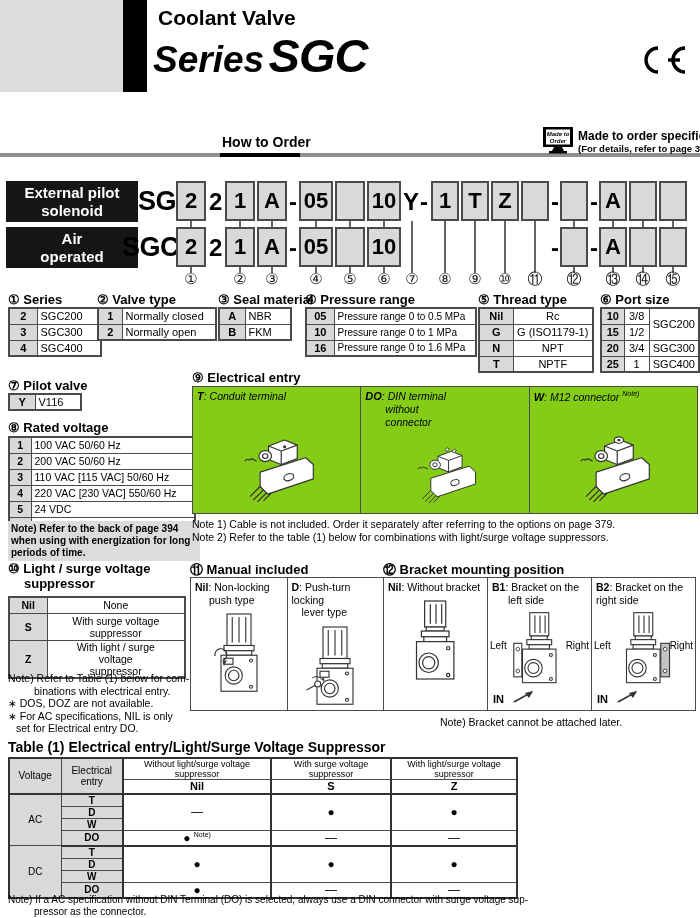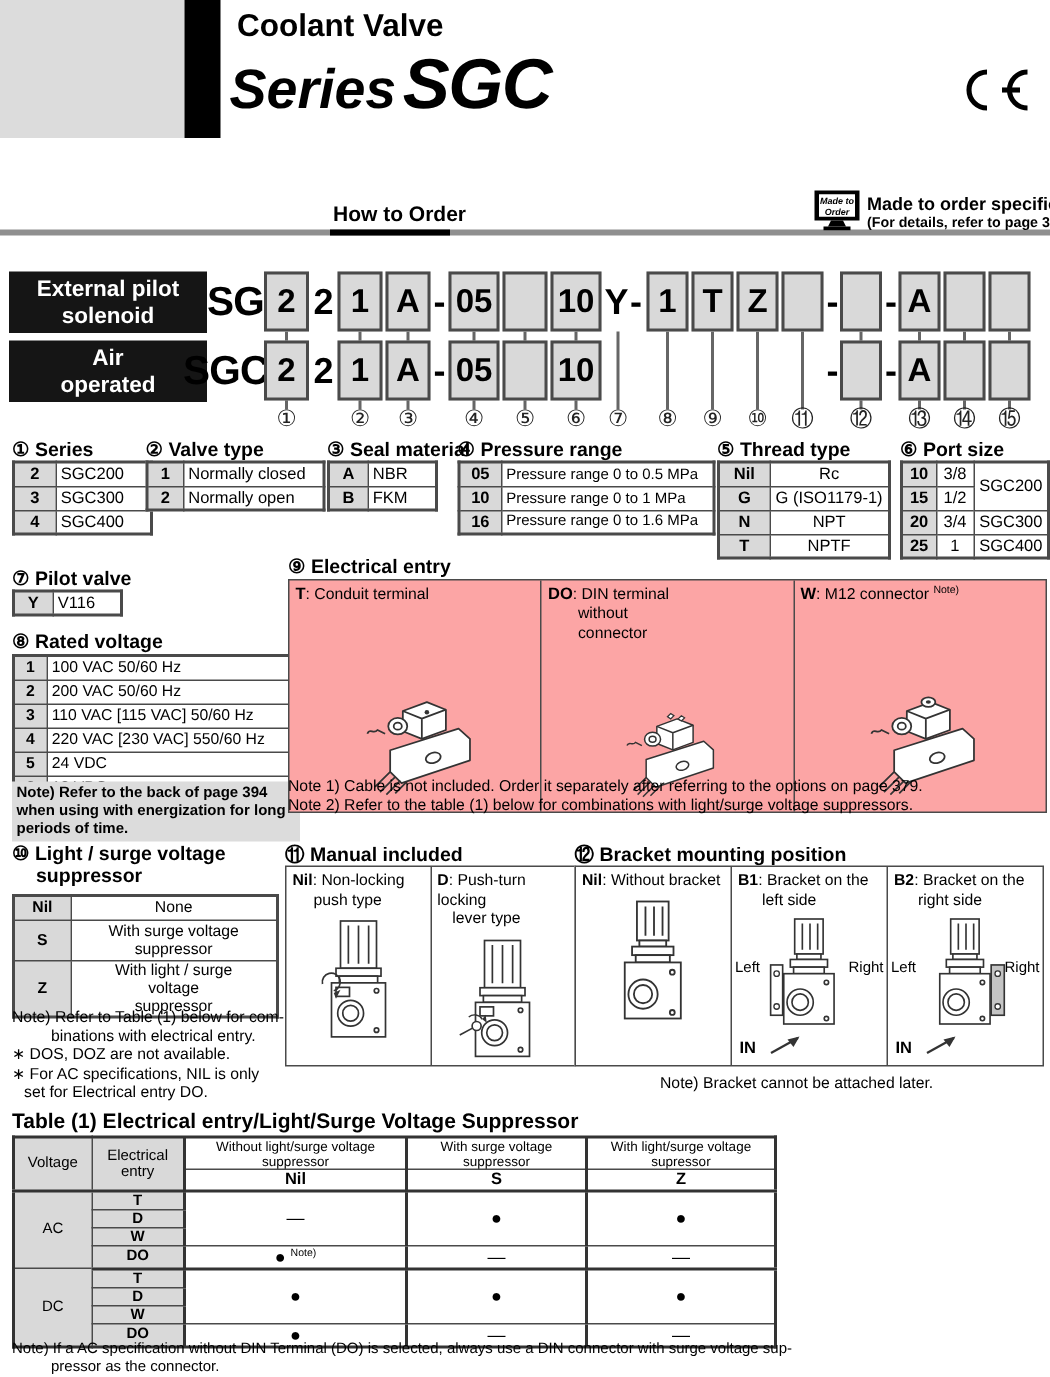--- a/index.html
+++ b/index.html
@@ -38,21 +38,21 @@
   .st { position:absolute; font-weight:bold; font-size:13px; white-space:nowrap; }
   table.ct { position:absolute; border-collapse:collapse; font-size:11px; border:2px solid #4a4a4a; background:#fff; }
   table.ct td { border:1px solid #4a4a4a; padding:0 3px; height:16px; vertical-align:middle; }
   td.k { background:#d9d9d9; font-weight:bold; text-align:center; }
   td.v { background:#fff; text-align:left; }
   td.vc { background:#fff; text-align:center; }
 
   .gray-note { position:absolute; background:#dcdcdc; font-weight:bold; font-size:10px; line-height:1.2; padding:2px 3px; }
 
   
-  .ee { left:192px; top:386px; width:506px; height:156px; border:1.5px solid #4a4a4a; display:flex; background:#fca5a5; }
+  .ee { left:192px; top:386px; width:506px; height:128px; border:1.5px solid #4a4a4a; display:flex; background:#84cc16;font-style:italic; }
   .ee-cell { flex:1; border-right:1.5px solid #4a4a4a; position:relative; padding:3px 4px; font-size:10.5px; line-height:1.2; }
   .ee-cell:last-child { border-right:none; }
   .ee-head b { font-size:11px; }
   .ee-sub { margin-left:12px; }
   .ee-art { position:absolute; bottom:2px; left:50%; transform:translateX(-50%); }
 
   .note-line { position:absolute; font-size:10.5px; white-space:nowrap; }
 
   
   .grid { position:absolute; border:1.5px solid #4a4a4a; display:flex; background:#fff; }
@@ -492,21 +492,21 @@
       <span class="side-label" style="left:2px">Left</span>
       <span class="side-label" style="right:2px">Right</span>
       <span class="in-label">IN</span>
       <svg class="in-arrow" width="24" height="16">
         <line x1="2" y1="14" x2="20" y2="4" stroke="#333" stroke-width="1.5"></line>
         <polygon points="21,3 13,5 17,10" fill="#333"></polygon>
       </svg>
     </div>
     <div class="g-cell">
       <div><b>B2</b><span>: Bracket on the</span></div>
-      <div style="margin-left:16px">right side</div>
+      <div style="">right side</div>
       <svg class="g-art" width="70" height="91" viewBox="0 0 96 124">
         <use href="#vbk"></use>
         <rect x="71" y="48" width="12" height="46" fill="#c4c4c4" stroke="#333" stroke-width="1.5"></rect>
         <circle cx="77" cy="56" r="2.5" fill="#fff" stroke="#333" stroke-width="1.2"></circle>
         <circle cx="77" cy="86" r="2.5" fill="#fff" stroke="#333" stroke-width="1.2"></circle>
       </svg>
       <span class="side-label" style="left:2px">Left</span>
       <span class="side-label" style="right:2px">Right</span>
       <span class="in-label">IN</span>
       <svg class="in-arrow" width="24" height="16">

